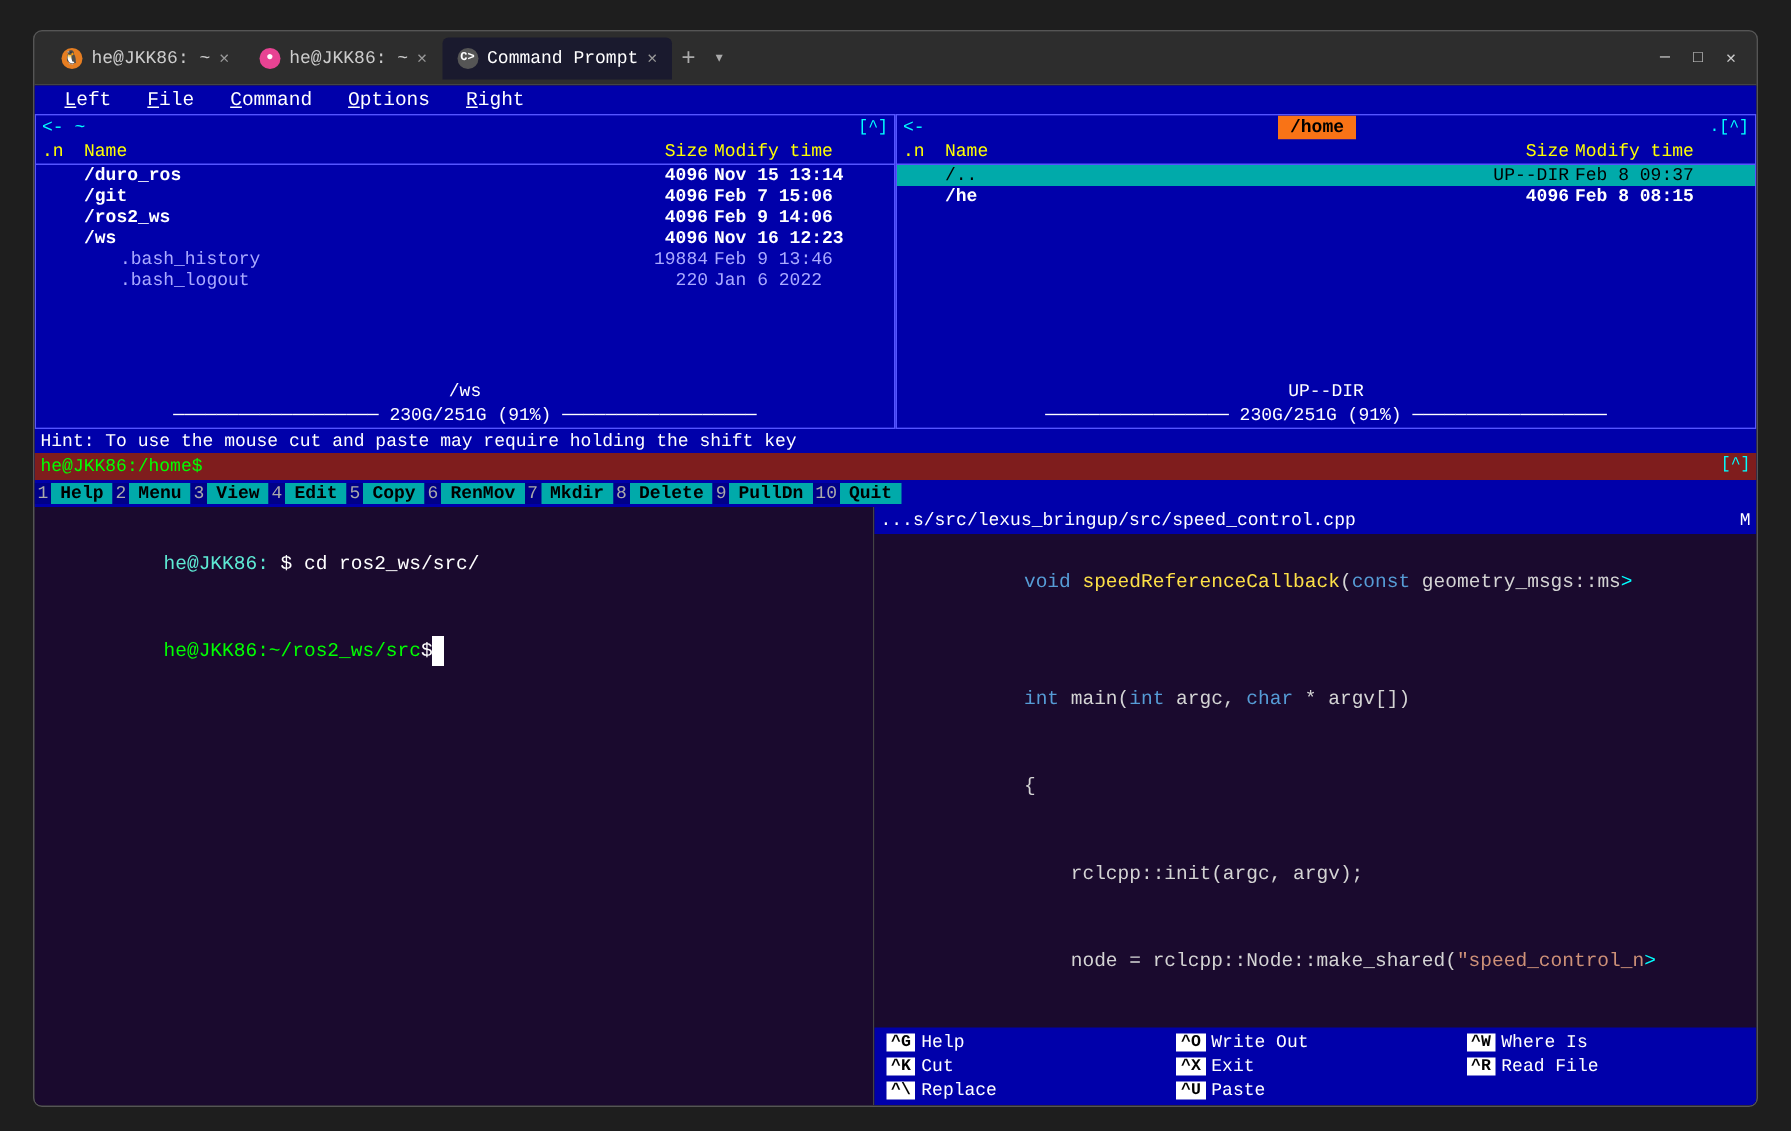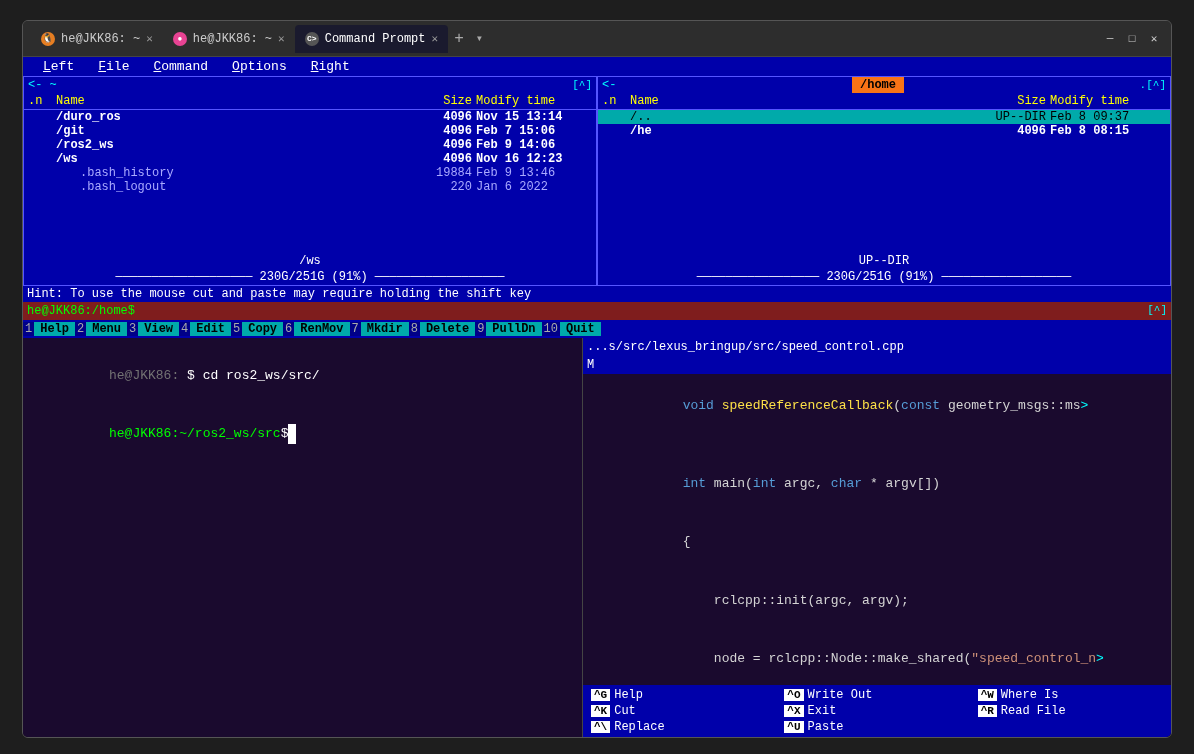--- a/index.html
+++ b/index.html
@@ -279,21 +279,20 @@
       font-family: 'Courier New', monospace;
       font-size: 13px;
     }
 
     .nano-title {
       background: #0000aa;
       color: #ffffff;
       padding: 1px 4px;
       display: flex;
       gap: 4px;
-      flex-direction: column;
     }
 
     .nano-content {
       flex: 1;
       background: #1a0a2e;
       color: #ffffff;
       padding: 2px 6px;
       overflow: hidden;
     }
 
@@ -521,21 +520,21 @@
           <span class="fn-num">10</span>
             <span class="fn-label">Quit</span>
         </div>
       </div>
     </div>
 
     <div class="bottom-area">
 
       <div class="terminal-pane">
         <div class="code-line">
-          <span style="color:#737373;">he@JKK86:</span><span style="color:#ffffff;"> $ cd ros2_ws/src/</span>
+          <span style="color:#5eead4;">he@JKK86:</span><span style="color:#ffffff;"> $ cd ros2_ws/src/</span>
         </div>
         <div class="code-line">
           <span style="color:#00ff00;">he@JKK86:~/ros2_ws/src</span><span style="color:#ffffff;">$</span><span style="background:#ffffff; color:#1a0a2e; width:8px; display:inline-block;">&nbsp;</span>
         </div>
       </div>
 
       <div class="nano-pane">
         <div class="nano-title" style="background:#0000aa; color:#fff; padding:2px 4px; font-size:12px; display:flex; justify-content:space-between;">
           <span>...s/src/lexus_bringup/src/speed_control.cpp</span>
           <span>M</span>

